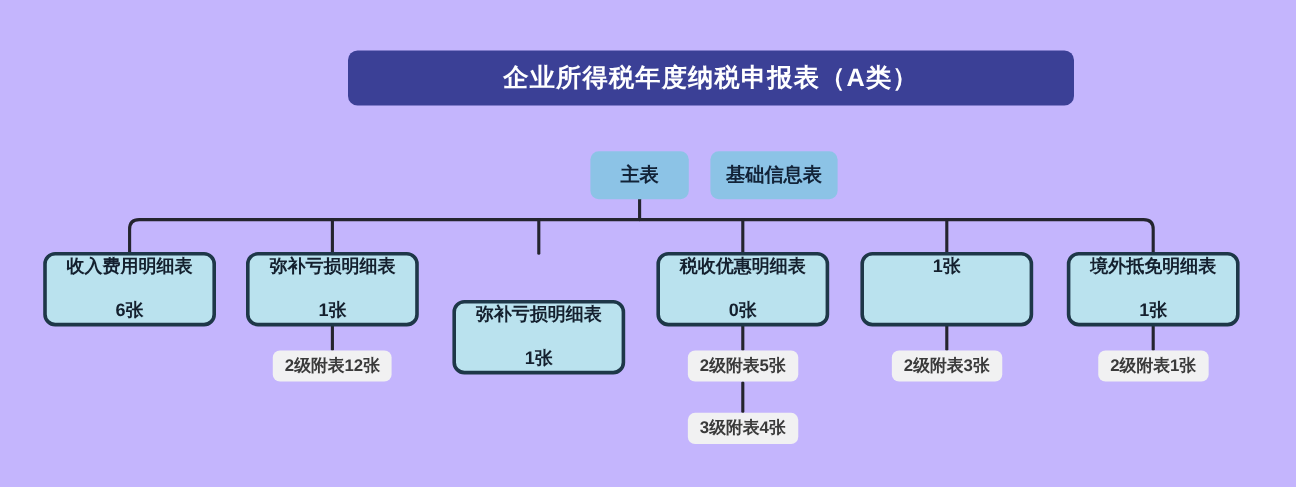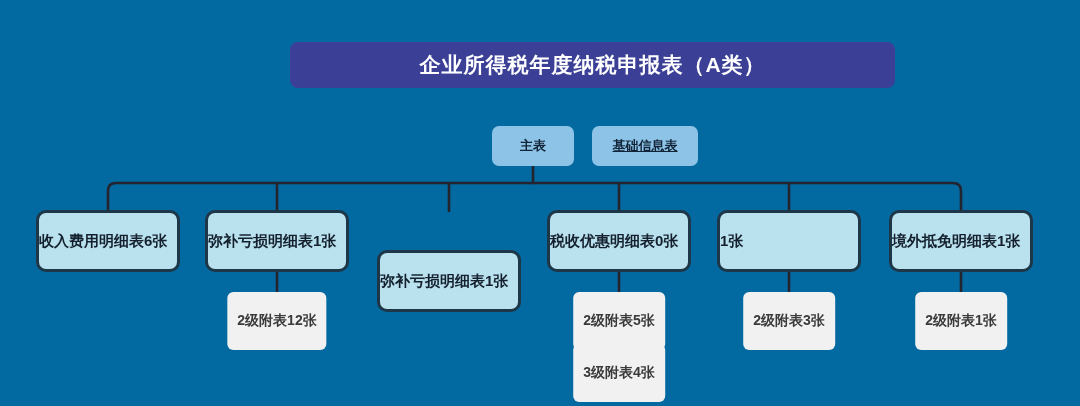--- a/index.html
+++ b/index.html
@@ -1,43 +1,43 @@
 <!DOCTYPE html>
 <html><head>
 <meta charset="utf-8">
 <style>
   html,body{margin:0;padding:0;background:#ffffff;}
   body{font-family:"Liberation Sans","DejaVu Sans",sans-serif;}
-  .canvas{position:relative;width:1080px;height:406px;background:#0369a1;overflow:hidden;}
+  .canvas{position:relative;width:1080px;height:406px;background:#c4b5fd;overflow:hidden;}
   .connectors{position:absolute;left:0;top:0;width:1080px;height:406px;pointer-events:none;}
   .title-bar{
     position:absolute;left:290px;top:42px;width:605px;height:46px;
     background:#3b4096;border-radius:8px;
     display:flex;align-items:center;justify-content:center;
     color:#ffffff;font-weight:bold;font-size:21px;letter-spacing:1px;
   }
   .node{
     position:absolute;top:126px;height:40px;
     background:#8cc3e6;border-radius:7px;
     display:flex;align-items:center;justify-content:center;
-    color:#122338;font-weight:bold;font-size:13px;
+    color:#122338;font-weight:bold;font-size:16px;
   }
   .node-main{left:492px;width:82px;}
-  .node-basic{left:592px;width:106px;text-decoration:underline;}
+  .node-basic{left:592px;width:106px;}
   .leaf{
     position:absolute;top:210px;width:144px;height:62px;box-sizing:border-box;
     background:#bae2ee;border:3px solid #1e3748;border-radius:10px;
-    display:flex;align-items:center;justify-content:flex-start;
+    display:flex;flex-direction:column;align-items:center;justify-content:space-between;
     color:#14202e;font-weight:bold;font-size:15px;line-height:1.35;text-align:center;
   }
   .leaf-1{left:36px;} .leaf-2{left:205px;} .leaf-3{left:377px;margin-top:40px;}
   .leaf-4{left:547px;} .leaf-5{left:717px;} .leaf-6{left:889px;}
   .sublabel{
     position:absolute;top:292px;transform:translateX(-50%);
-    background:#f1f1f2;border-radius:6px;padding:20px 10px;
+    background:#f1f1f2;border-radius:6px;padding:4px 10px;
     color:#3a3a3a;font-weight:bold;font-size:14px;white-space:nowrap;
   }
   .sublabel-2{left:277px;} .sublabel-4a{left:619px;}
   .sublabel-4b{left:619px;top:344px;}
   .sublabel-5{left:789px;} .sublabel-6{left:961px;}
 </style>
 </head>
 <body>
 
 <div class="canvas">

